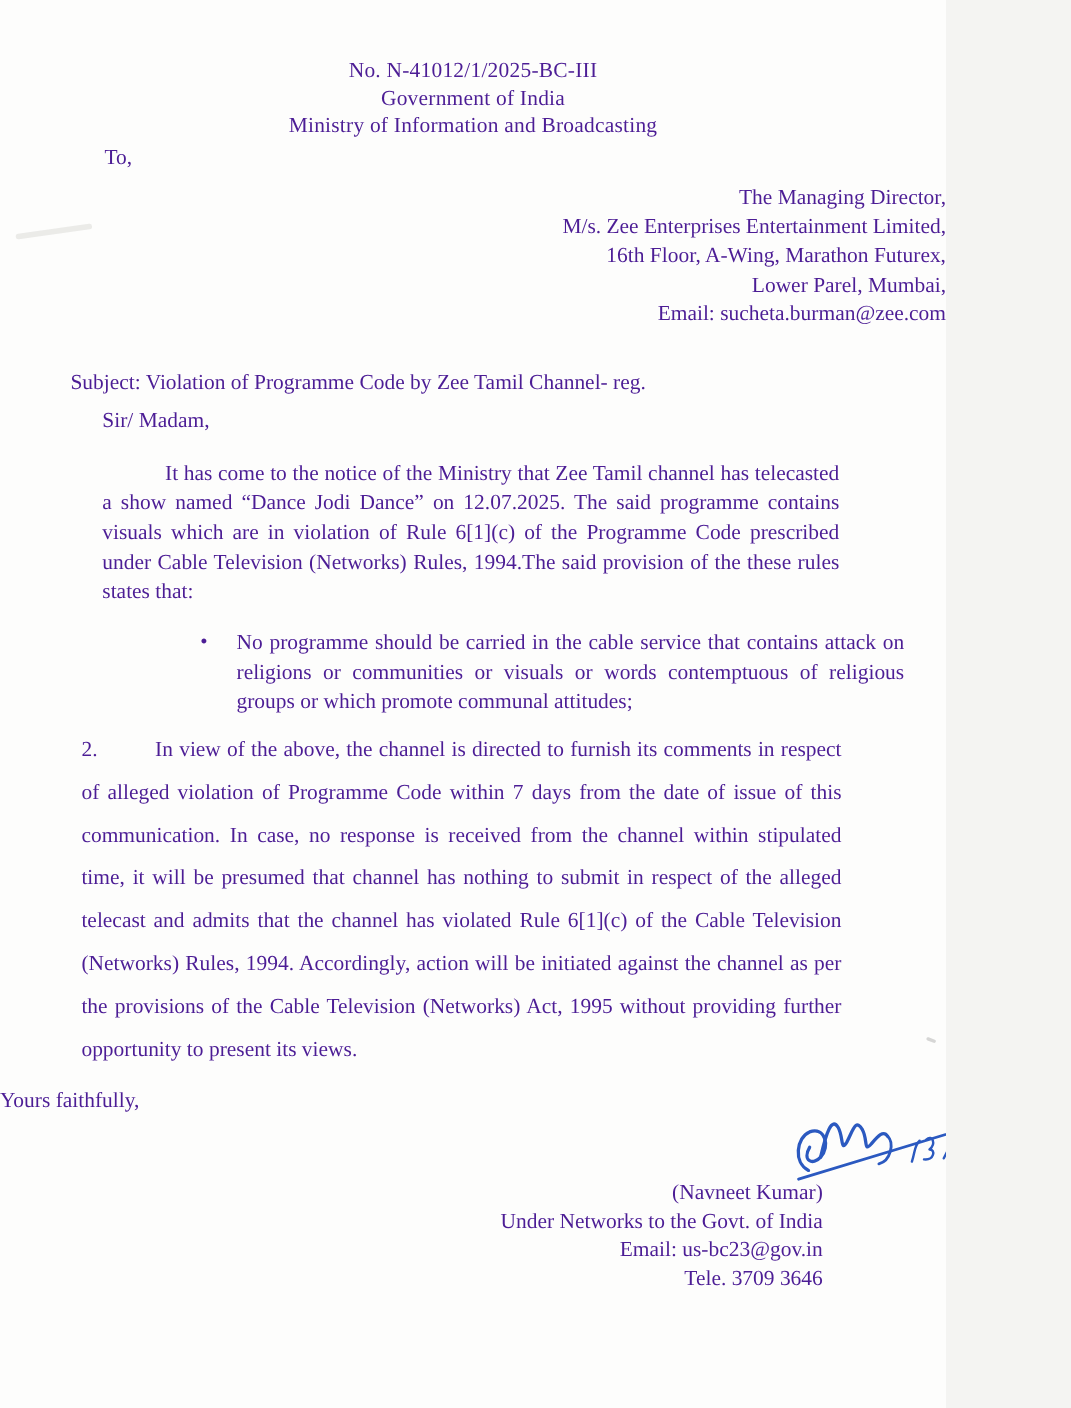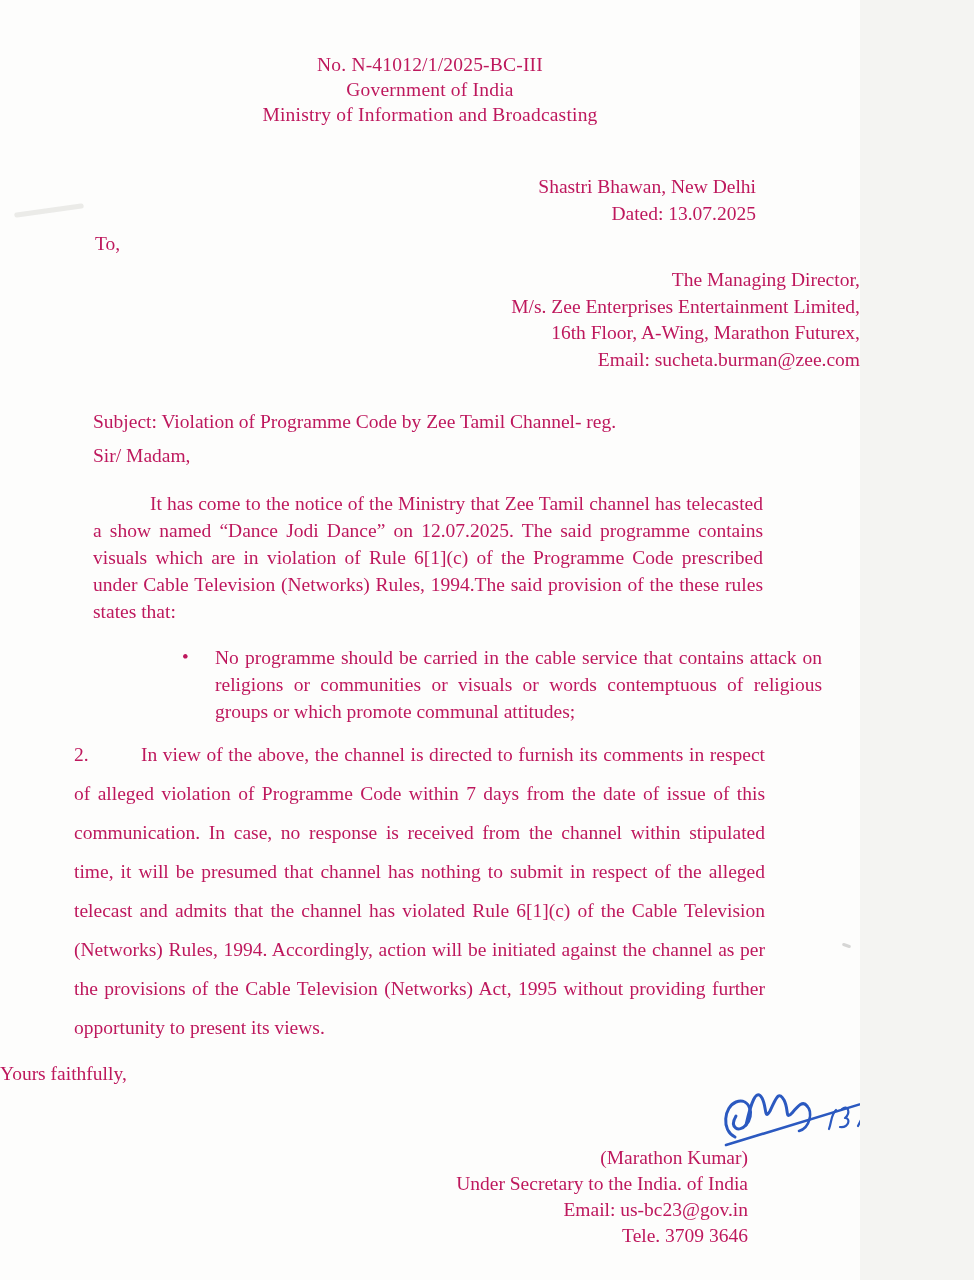--- a/index.html
+++ b/index.html
@@ -5,37 +5,37 @@
   html, body { margin: 0; padding: 0; }
   body {
     width: 974px; height: 1280px;
     background: #f4f4f2;
     font-family: "Liberation Serif", serif;
   }
   .page {
     position: relative;
     width: 860px; height: 1280px;
     background: #fdfdfc;
-    color: #be185d;
+    color: #4c1d95;
     font-size: 19.5px;
     overflow: hidden;
   }
   .letter { position: relative; }
 
   .header { text-align: center; padding-top: 52px; line-height: 25px; }
   .header div { letter-spacing: 0.2px; }
 
   .right-block { text-align: right; margin: 46px 104px 0 0; line-height: 27px; }
 
   .to-label { margin: 6px 0 0 95px; }
 
   .addr { margin: 12px 0 0 143px; line-height: 26.5px; text-align: right; }
   .addr div { white-space: nowrap; }
 
-  .subject { margin: 38px 0 0 93px; }
+  .subject { margin: 38px 0 0 64px; }
   .greeting { margin: 9px 0 16px 93px; line-height: 27px; }
 
   .para1 {
     margin: 21px 97px 0 93px;
     text-align: justify;
     text-indent: 57px;
     line-height: 27px;
   }
 
   .bullet-item {
@@ -88,31 +88,28 @@
   <div class="artifact artifact-2"></div>
 
   <div class="letter">
 
     <div class="header">
       <div>No. N-41012/1/2025-BC-III</div>
       <div>Government of India</div>
       <div>Ministry of Information and Broadcasting</div>
     </div>
 
-    <div class="right-block">
-      <div>Shastri Bhawan, New Delhi</div>
-      <div>Dated: 13.07.2025</div>
-    </div>
 
     <div class="to-label">To,</div>
 
     <div class="addr">
       <div>The Managing Director,</div>
       <div>M/s. Zee Enterprises Entertainment Limited,</div>
       <div>16th Floor, A-Wing, Marathon Futurex,</div>
+      <div>Lower Parel, Mumbai,</div>
       <div>Email: sucheta.burman@zee.com</div>
     </div>
 
     <div class="subject">Subject: Violation of Programme Code by Zee Tamil Channel- reg.</div>
 
     <div class="greeting">Sir/ Madam,</div>
 
     <p class="para1">It has come to the notice of the Ministry that Zee Tamil channel has telecasted a show named “Dance Jodi Dance” on 12.07.2025. The said programme contains visuals which are in violation of Rule 6[1](c) of the Programme Code prescribed under Cable Television (Networks) Rules, 1994.The said provision of the these rules states that:</p>
 
     <div class="bullet-item">
@@ -136,20 +133,20 @@
         <path d="M111,56 C114,47 113,42 118,37" stroke-width="2.2"></path>
         <path d="M124,36 C130,31 133,40 127,45 C133,45 131,55 122,54" stroke-width="2.2"></path>
         <path d="M140,53 L151,31" stroke-width="2.2"></path>
         <path d="M156,36 C162,29 166,33 160,42 L156,49 L165,47" stroke-width="2.2"></path>
         <path d="M172,41 C178,32 183,36 177,44 C173,49 171,51 179,50" stroke-width="2.2"></path>
         <path d="M187,34 C193,27 198,31 192,39 C188,44 186,46 194,46" stroke-width="2.2"></path>
       </svg>
     </div>
 
     <div class="sig-lines">
-      <div>(Marathon Kumar)</div>
-      <div>Under Secretary to the India. of India</div>
+      <div>(Navneet Kumar)</div>
+      <div>Under Networks to the Govt. of India</div>
       <div>Email: us-bc23@gov.in</div>
       <div>Tele. 3709 3646</div>
     </div>
 
   </div>
 </div>
 
 </body></html>

